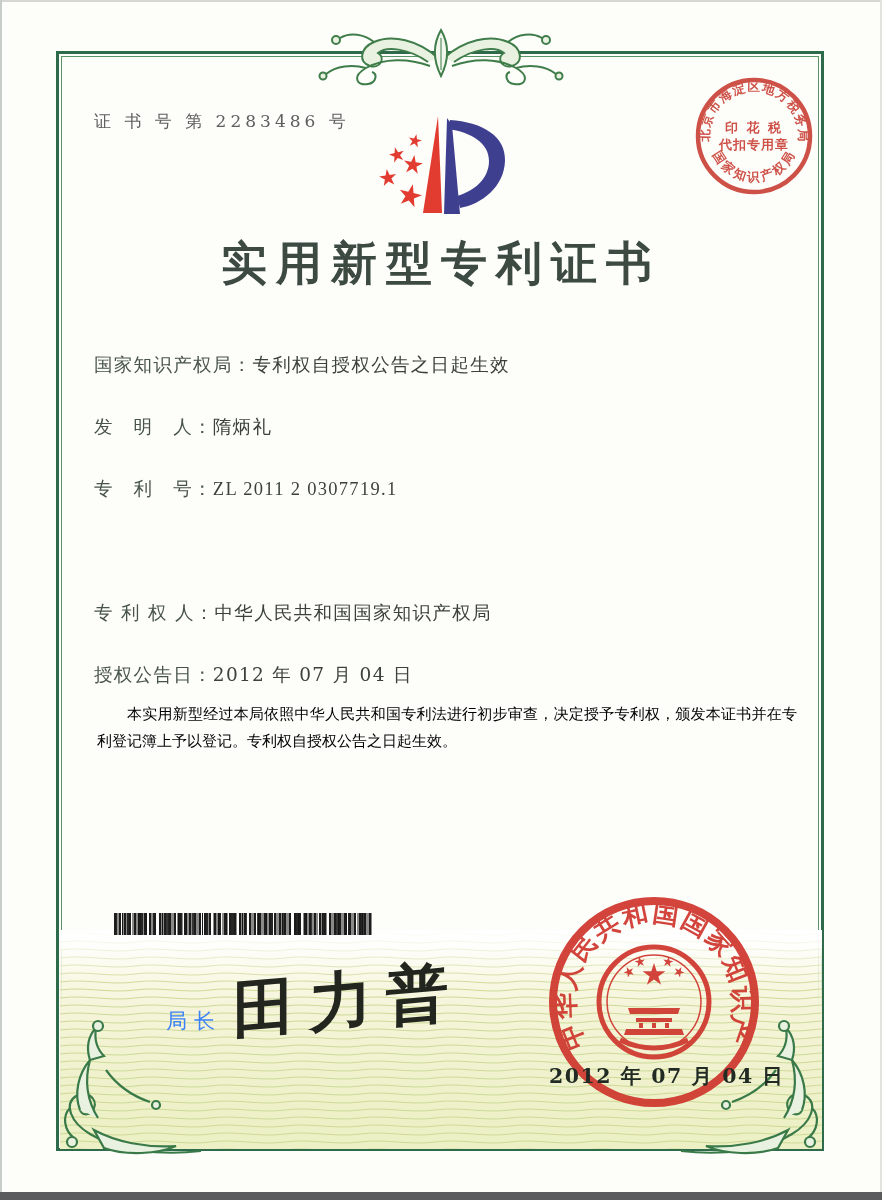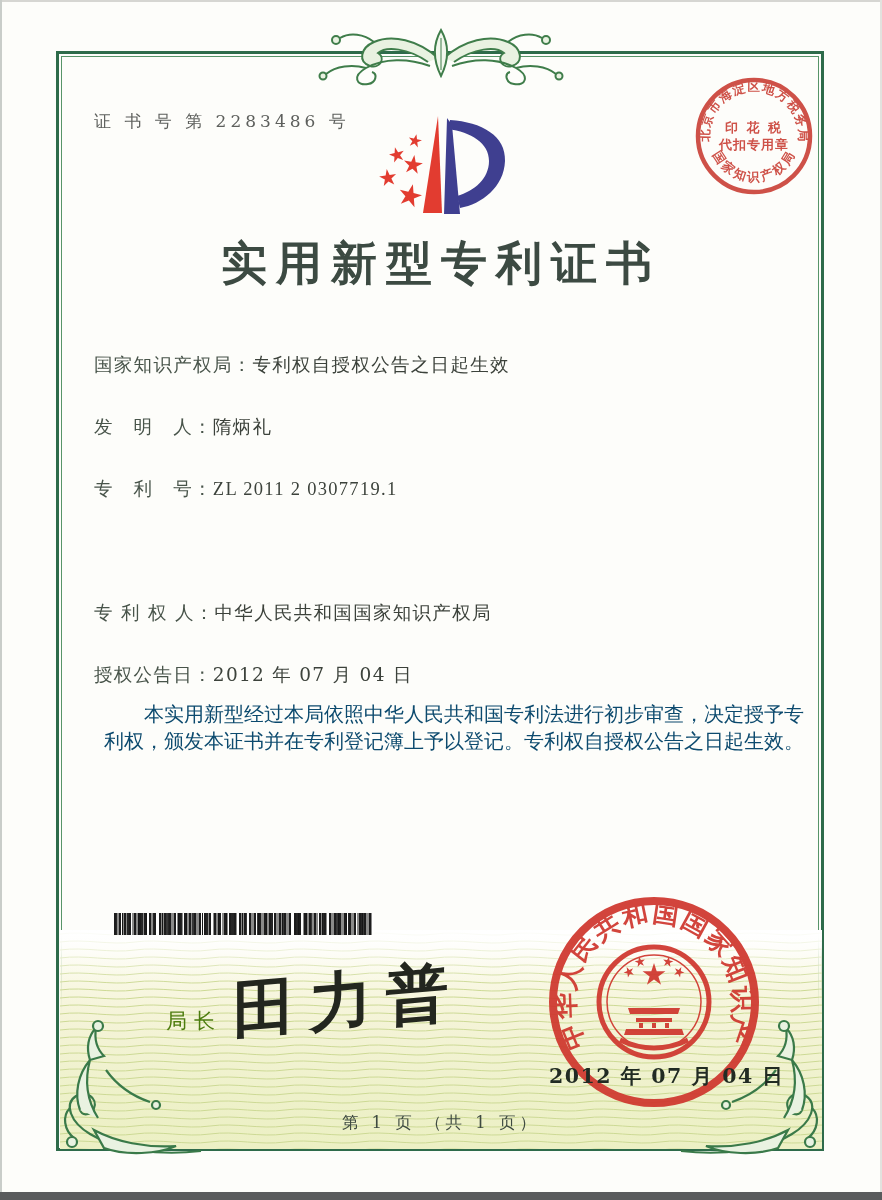--- a/index.html
+++ b/index.html
@@ -25,37 +25,37 @@
 
   .title { position:absolute; left:0; width:882px; top:233px; text-align:center;
            font-size:46px; font-weight:600; letter-spacing:9px; color:#3c4a42; }
 
   .field-row { position:absolute; left:94px; font-size:18.5px; letter-spacing:1.3px; white-space:nowrap; }
   .flabel { color:#48544a; }
   .fvalue { color:#3c423b; }
   .f0 { top:352px; } .f1 { top:414px; } .f2 { top:476px;font-family:Liberation Serif, serif; }
   .f3 { top:538px; } .f4 { top:600px; } .f5 { top:662px; }
 
-  .body-text { position:absolute; left:104px; top:701px; width:700px;
-               font-size:20px; line-height:26.5px; color:#0c4a6e; text-align:justify; }
+  .body-text { position:absolute; left:97px; top:701px; width:700px;
+               font-size:15px; line-height:26.5px; color:#000000; text-align:justify; }
   .body-text p { margin:0; text-indent:2em; }
 
   .barcode { position:absolute; left:114px; top:913px; width:260px; height:22px;
     background-image:
       repeating-linear-gradient(90deg,#1c1c1c 0 2px, rgba(0,0,0,0) 2px 5px),
       repeating-linear-gradient(90deg,#161616 0 1px, rgba(0,0,0,0) 1px 8px),
       repeating-linear-gradient(90deg,rgba(20,20,20,.85) 0 3px, rgba(0,0,0,0) 3px 13px),
       repeating-linear-gradient(90deg,rgba(25,25,25,.5) 0 6px, rgba(255,255,255,.6) 6px 9px);
   }
 
   .guilloche { position:absolute; left:60px; top:930px; width:762px; height:219px;
     background: linear-gradient(180deg, rgba(255,255,255,1) 0%, rgba(250,249,228,.75) 12%,
                 #f5f4d9 38%, #eef1ca 75%, #ecf0c4 100%); }
 
-  .sig-title { position:absolute; left:166px; top:1007px; font-size:21px; letter-spacing:7px; color:#4d7c0f; }
+  .sig-title { position:absolute; left:166px; top:1007px; font-size:21px; letter-spacing:7px; color:#3b82f6; }
   .sig-name  { position:absolute; left:232px; top:958px; font-size:63px; font-weight:700;
                color:#23261f; letter-spacing:14px; transform:rotate(-5deg) skewX(-5deg); }
 
   .seal-svg { position:absolute; left:542px; top:890px; opacity:.93; }
   .stamp-svg { position:absolute; left:686px; top:68px; opacity:.88; }
 
   .issue-date { position:absolute; left:549px; top:1062px; font-size:20.5px; font-weight:600;
                 letter-spacing:1.5px; color:#212b23; z-index:6; }
 
   .footer-page { position:absolute; left:0; width:882px; top:1112px; text-align:center;
@@ -215,15 +215,14 @@
       <rect x="97" y="133" width="4" height="5"></rect>
       <rect x="110" y="133" width="4" height="5"></rect>
       <rect x="123" y="133" width="4" height="5"></rect>
       <path d="M84,139 L140,139 L142,145 L82,145 Z"></path>
       <path d="M78,150 Q112,166 146,150" fill="none" stroke="#cf372e" stroke-width="5"></path>
     </g>
   </svg>
 
   <div class="issue-date">2012 年 07 月 04 日</div>
 
-  <div class="footer-page">第 1 页 （共 1 页）</div>
 
 </div>
 
 </body></html>

